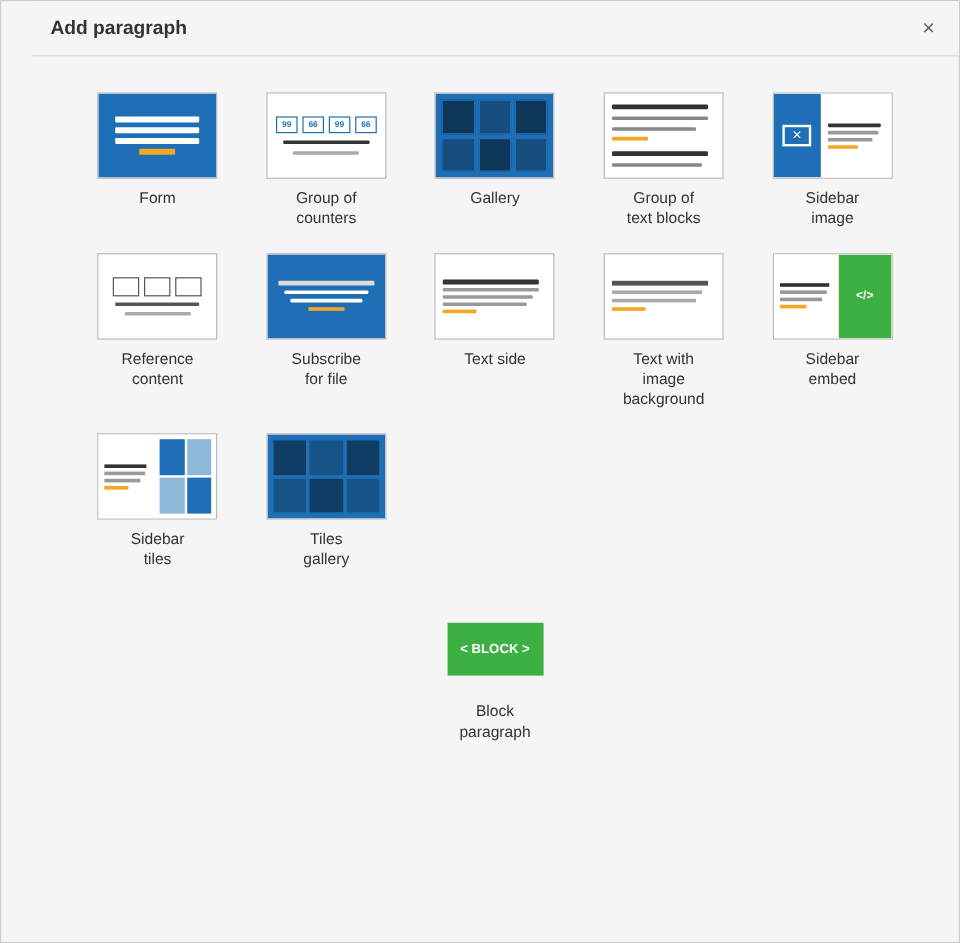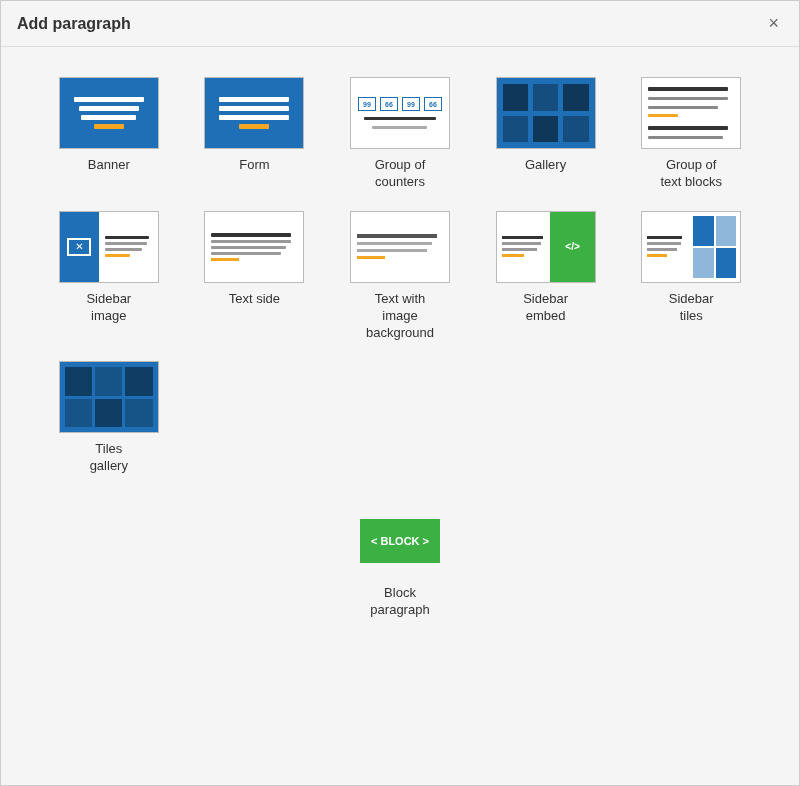--- a/index.html
+++ b/index.html
@@ -11,20 +11,21 @@
       align-items: center;
       min-height: 100vh;
     }
     .dialog {
       background: #f5f5f5;
       border: 1px solid #ccc;
       width: 800px;
       min-height: 786px;
       position: relative;
       box-shadow: 0 2px 10px rgba(0,0,0,0.2);
+      padding-left: 25px;
     }
     .dialog-header {
       background: #f5f5f5;
       padding: 12px 16px;
       border-bottom: 1px solid #ddd;
       display: flex;
       justify-content: space-between;
       align-items: center;
     }
     .dialog-title {
@@ -524,31 +525,20 @@
 <body>
 
 <div class="dialog">
   <div class="dialog-header">
     <span class="dialog-title">Add paragraph</span>
     <button class="close-btn">×</button>
   </div>
   <div class="dialog-body">
     <div class="items-grid">
 
-      <div class="item">
-        <div class="icon-box">
-          <div class="icon-banner">
-            <div class="banner-line" style="width:70px;"></div>
-            <div class="banner-line" style="width:60px;"></div>
-            <div class="banner-line" style="width:55px;"></div>
-            <div class="banner-bar"></div>
-          </div>
-        </div>
-        <span class="item-label">Banner</span>
-      </div>
 
       <div class="item">
         <div class="icon-box">
           <div class="icon-form">
             <div class="form-line" style="width:70px;"></div>
             <div class="form-line" style="width:70px;"></div>
             <div class="form-line" style="width:70px;"></div>
             <div class="form-bar"></div>
           </div>
         </div>
@@ -612,21 +602,46 @@
               <div class="si-line" style="width:95%;"></div>
               <div class="si-line" style="width:90%;background:#999;"></div>
               <div class="si-line" style="width:80%;background:#999;"></div>
               <div class="si-bar"></div>
             </div>
           </div>
         </div>
         <span class="item-label">Sidebar<br>image</span>
       </div>
 
-
+      <div class="item">
+        <div class="icon-box">
+          <div class="icon-reference">
+            <div class="ref-row">
+              <div class="ref-block"></div>
+              <div class="ref-block"></div>
+              <div class="ref-block"></div>
+            </div>
+            <div style="width:70px;height:3px;background:#555;border-radius:1px;"></div>
+            <div style="width:55px;height:3px;background:#aaa;border-radius:1px;"></div>
+          </div>
+        </div>
+        <span class="item-label">Reference<br>content</span>
+      </div>
+
+      <div class="item">
+        <div class="icon-box">
+          <div class="icon-subscribe">
+            <div class="sub-line" style="width:80px;background:#ddd;"></div>
+            <div class="sub-line-white" style="width:70px;"></div>
+            <div class="sub-line-white" style="width:60px;"></div>
+            <div class="sub-bar"></div>
+          </div>
+        </div>
+        <span class="item-label">Subscribe<br>for file</span>
+      </div>
 
       <div class="item">
         <div class="icon-box">
           <div class="icon-textpage">
             <div class="tp-line-dark" style="width:80px;"></div>
             <div class="tp-line-mid" style="width:80px;"></div>
             <div class="tp-line-mid" style="width:75px;"></div>
             <div class="tp-line-mid" style="width:70px;"></div>
             <div class="tp-bar"></div>
           </div>

